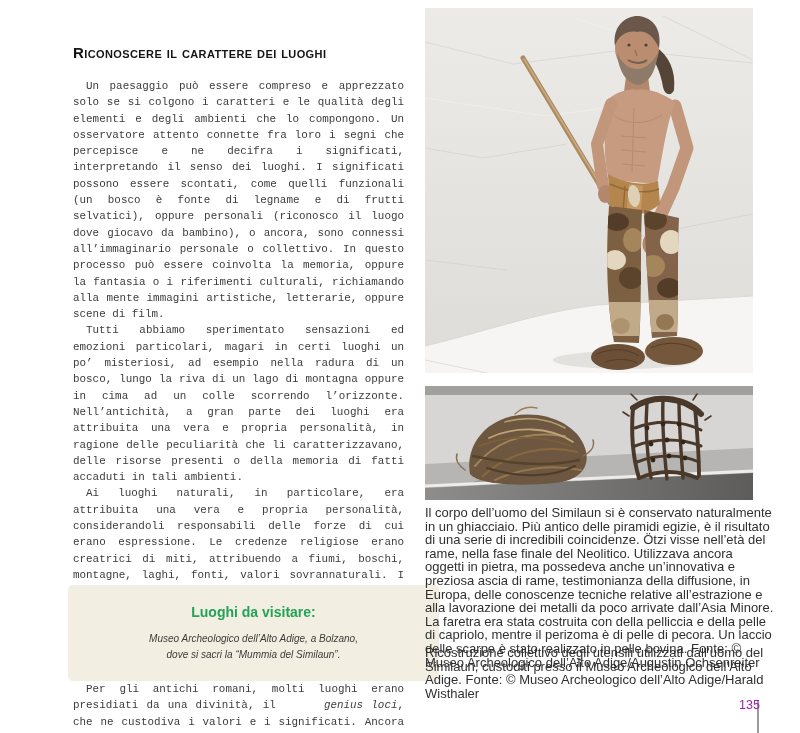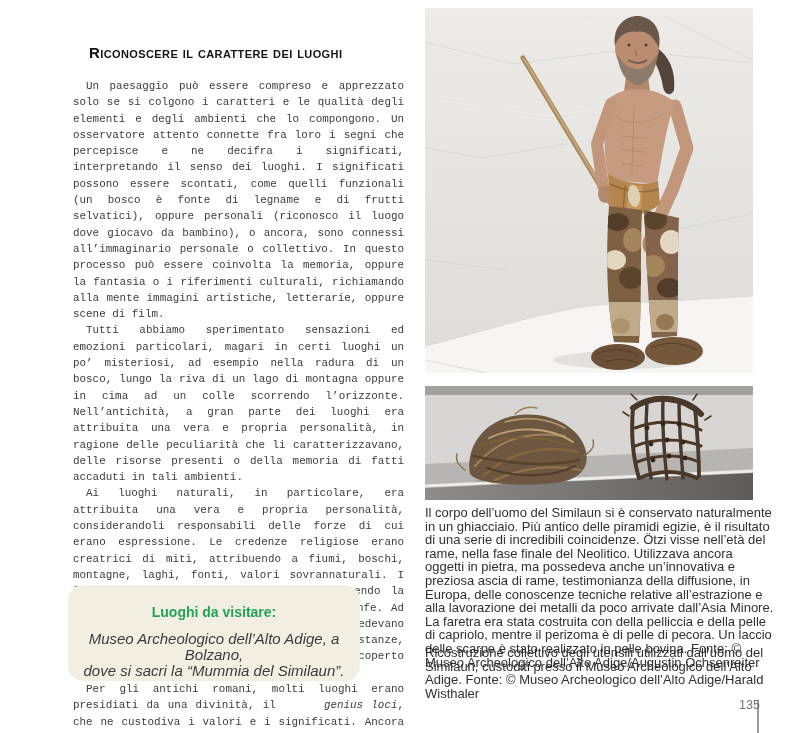--- a/index.html
+++ b/index.html
@@ -4,54 +4,54 @@
 <style>
   html,body { margin:0; padding:0; background:#ffffff; }
   .page {
     position:relative; width:800px; height:733px; background:#ffffff;
     font-family:"Liberation Sans", sans-serif; overflow:hidden;
   }
 
   
   .left-col { position:absolute; left:73px; top:44px; width:331px; }
   .article-title {
-    margin:0 0 16px 16px; font-size:15px; line-height:18px; font-weight:700;
+    margin:0 0 16px 0; font-size:15px; line-height:18px; font-weight:700;
     font-variant:small-caps; letter-spacing:.4px; color:#141414;
   }
   .body-text {
     font-size:10.9px; line-height:16.3px; text-align:justify;
     color:#3c3c3c; hyphens:auto; -webkit-hyphens:auto;
   }
   .body-text p { margin:0; text-indent:13px;font-family:Liberation Mono, monospace; }
   .body-text em { font-style:italic;margin-left:40px; }
 
   .visit-box {
-    position:absolute; left:68px; top:585px; width:292px; height:96px;
-    background:#f2eee2; border-radius:15px; text-align:center; box-sizing:border-box;
+    position:absolute; left:68px; top:585px; width:371px; height:96px;
+    background:#f2eee2; border-radius:5px; text-align:center; box-sizing:border-box;
     padding-top:19px;
   }
   .visit-title { color:#22a358; font-weight:700; font-size:14px; margin-bottom:11px; }
-  .visit-line { font-style:italic; font-size:15px; line-height:16px; color:#3b3b3b; }
+  .visit-line { font-style:italic; font-size:10px; line-height:16px; color:#3b3b3b; }
 
   
   .photo { position:absolute; overflow:hidden; }
   .photo1 { left:425px; top:8px;   width:328px; height:365px; }
   .photo2 { left:425px; top:386px; width:328px; height:114px; }
   .photo svg { display:block; }
 
   .caption {
     position:absolute; left:425px; width:349px; margin:0;
     font-size:13px; line-height:13.6px; color:#303030; text-align:left;
   }
   .caption-1 { top:506px; }
   .caption-2 { top:646px; }
 
   
   .folio-rule { position:absolute; left:757px; top:700px; width:1.5px; height:33px; background:#9b9b9b; }
-  .folio-num  { position:absolute; left:739px; top:698px; font-size:12.5px; color:#737373; }
+  .folio-num  { position:absolute; left:739px; top:698px; font-size:12.5px; color:#a21caf; }
 </style>
 </head>
 <body>
 
 <div class="page">
 
   <div class="left-col">
     <h1 class="article-title">Riconoscere il carattere dei luoghi</h1>
     <div class="body-text">
       <p>Un paesaggio può essere compreso e apprezzato solo se si colgono i caratteri e le qualità degli elementi e degli ambienti che lo compongono. Un osservatore attento connette fra loro i segni che percepisce e ne decifra i significati, interpretando il senso dei luoghi. I significati possono essere scontati, come quelli funzionali (un bosco è fonte di legname e di frutti selvatici), oppure personali (riconosco il luogo dove giocavo da bambino), o ancora, sono connessi all’immaginario personale o collettivo. In questo processo può essere coinvolta la memoria, oppure la fantasia o i riferimenti culturali, richiamando alla mente immagini artistiche, letterarie, oppure scene di film.</p>

